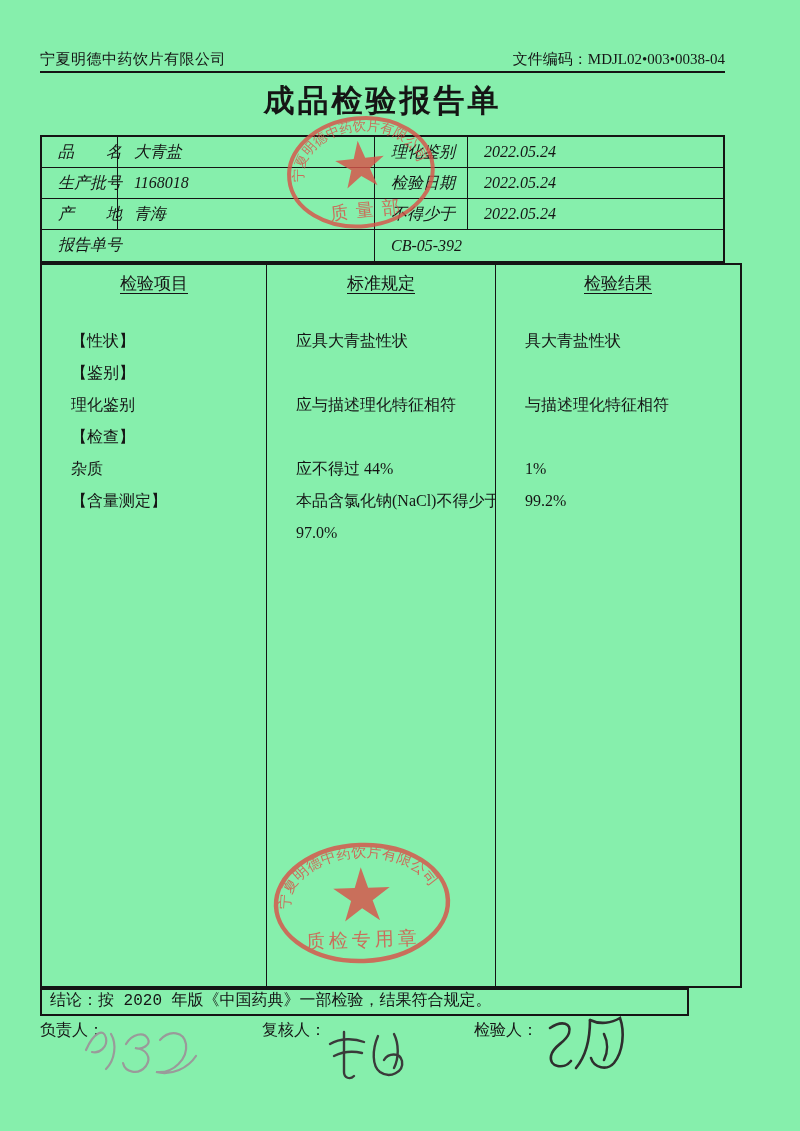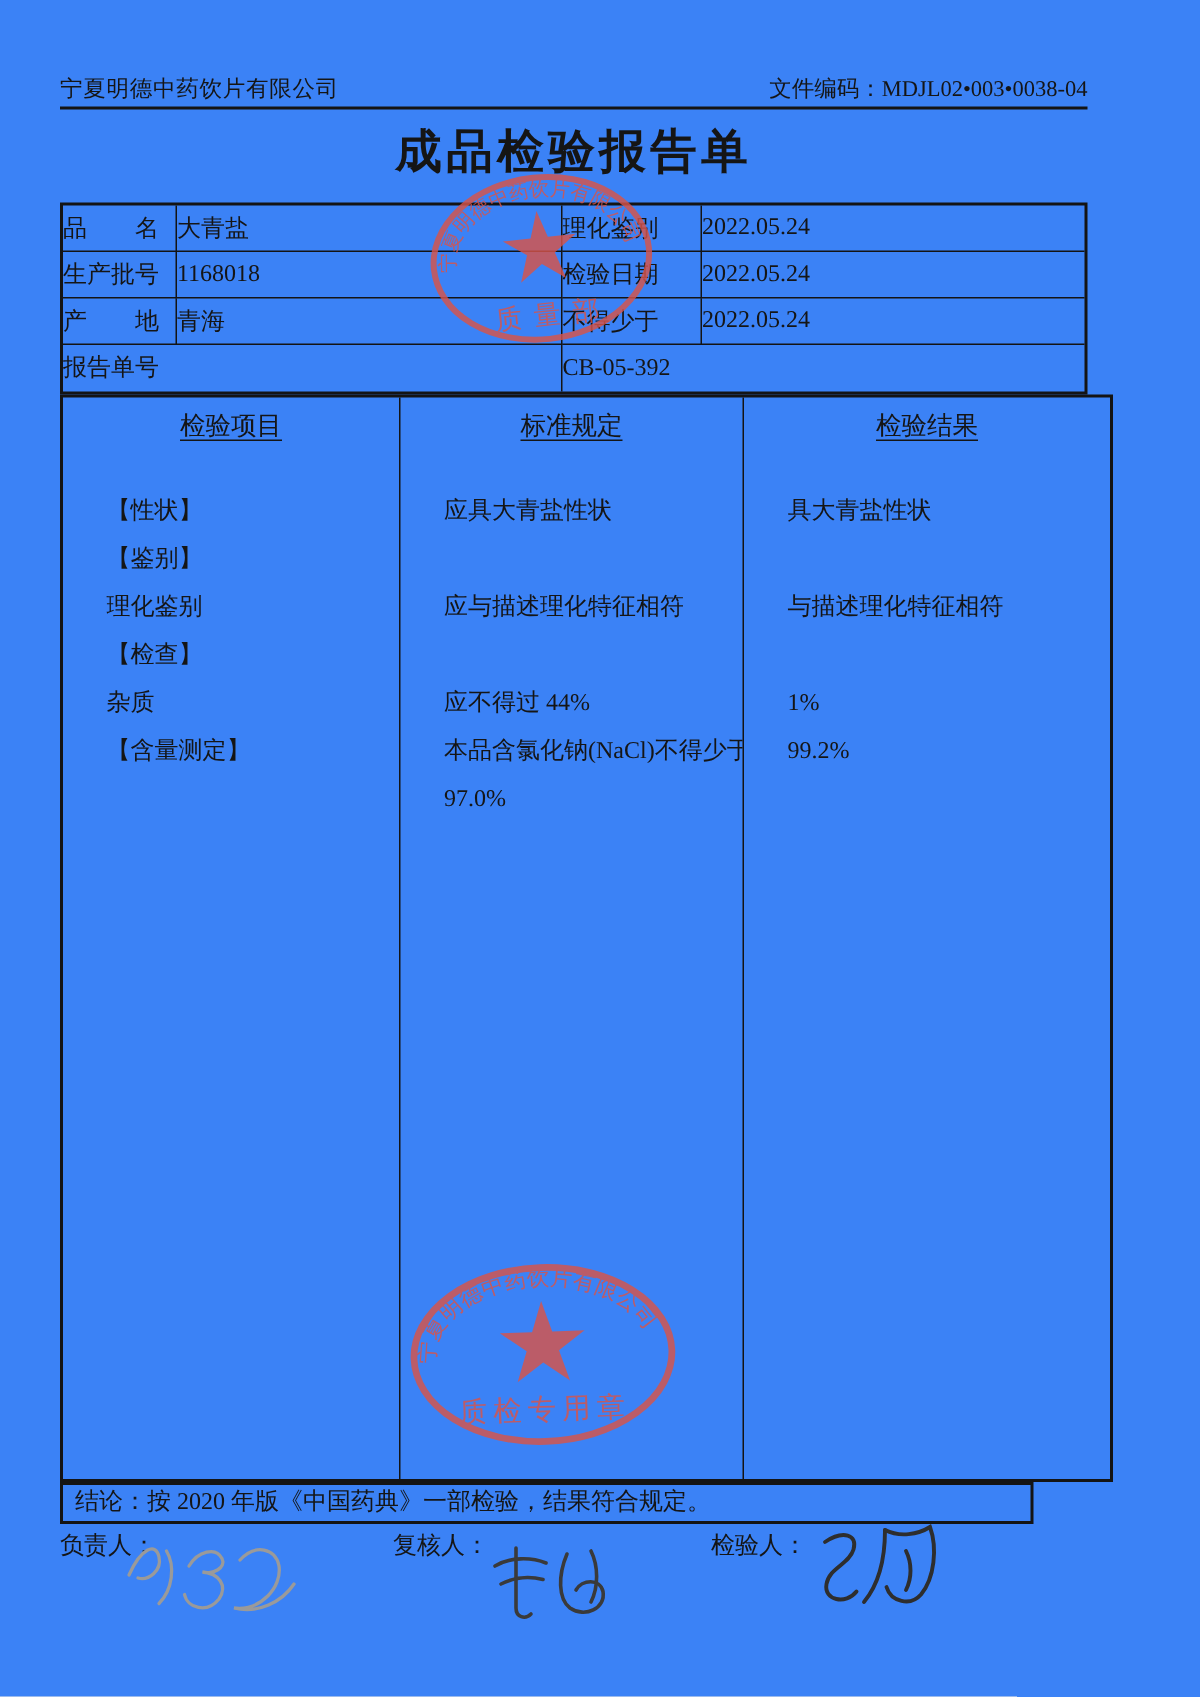--- a/index.html
+++ b/index.html
@@ -1,50 +1,50 @@
 <!DOCTYPE html>
 <html><head>
 <meta charset="utf-8">
 <style>
   html,body{margin:0;padding:0;background:#e8e8e8;}
   .page{
-    position:relative;width:800px;height:1131px;margin:0 auto;background:#3b82f6;
+    position:relative;width:800px;height:1131px;margin:0 auto;background:#86efac;
     font-family:"Liberation Serif","DejaVu Serif",serif;color:#151515;overflow:hidden;
   }
   .hdr-company{position:absolute;left:40px;top:50px;font-size:15px;letter-spacing:.5px;}
   .hdr-code{position:absolute;right:75px;top:50px;font-size:15px;}
   .hdr-rule{position:absolute;left:40px;top:71px;width:685px;height:2px;background:#141414;}
   .doc-title{position:absolute;left:40px;top:80px;width:685px;text-align:center;
     font-size:31px;font-weight:bold;letter-spacing:3px;}
 
   
   .info-table{position:absolute;left:40px;top:135px;width:685px;height:128px;
     border:2px solid #141414;box-sizing:border-box;display:grid;
     grid-template-columns:76px 257px 93px 1fr;grid-template-rows:31px 31px 31px 31px;}
   .icell{border-right:1px solid #141414;border-bottom:1px solid #141414;
-    display:flex;align-items:center;padding:0 0;font-size:16px;white-space:nowrap;box-sizing:border-box;}
+    display:flex;align-items:center;padding:0 16px;font-size:16px;white-space:nowrap;box-sizing:border-box;font-style:italic;}
   .icell.noR{border-right:none;}
   .icell.noB{border-bottom:none;}
   .icell.span2{grid-column:1 / 3;}
   .icell.span2b{grid-column:3 / 5;}
 
   
   .section{position:absolute;left:40px;top:263px;width:702px;height:725px;
     border:2px solid #141414;box-sizing:border-box;display:grid;
     grid-template-columns:225px 229px 1fr;}
   .scol{border-right:1px solid #141414;box-sizing:border-box;overflow:hidden;}
   .scol.last{border-right:none;}
   .colhead{margin-top:7px;text-align:center;font-size:17px;text-decoration:underline;
     text-underline-offset:4px;}
   .colbody{margin-top:30px;padding-left:9px;padding-right:6px;font-size:16px;margin-left:20px;}
   .bodyline{height:32px;line-height:32px;white-space:nowrap;}
 
   .conclusion{position:absolute;left:40px;top:988px;width:649px;height:28px;
     border:2px solid #141414;box-sizing:border-box;font-size:16px;line-height:23px;
-    padding-left:8px;white-space:nowrap;}
+    padding-left:8px;white-space:nowrap;font-family:Liberation Mono, monospace;}
 
   .sig-label{position:absolute;top:1020px;font-size:16px;}
   .lab-resp{left:40px;} .lab-review{left:262px;} .lab-inspect{left:474px;}
   .sig-svg{position:absolute;}
 
   .stamp{position:absolute;opacity:.82;}
   .stamp text{font-family:"Liberation Serif","DejaVu Serif",serif;}
 </style>
 </head>
 <body>

